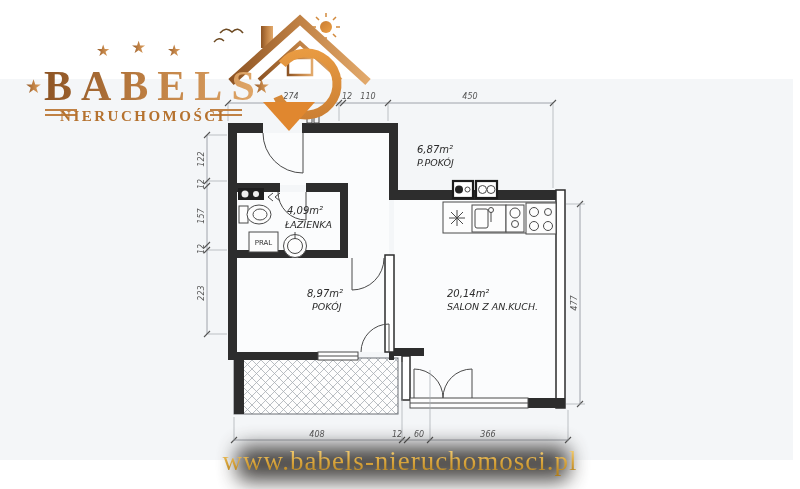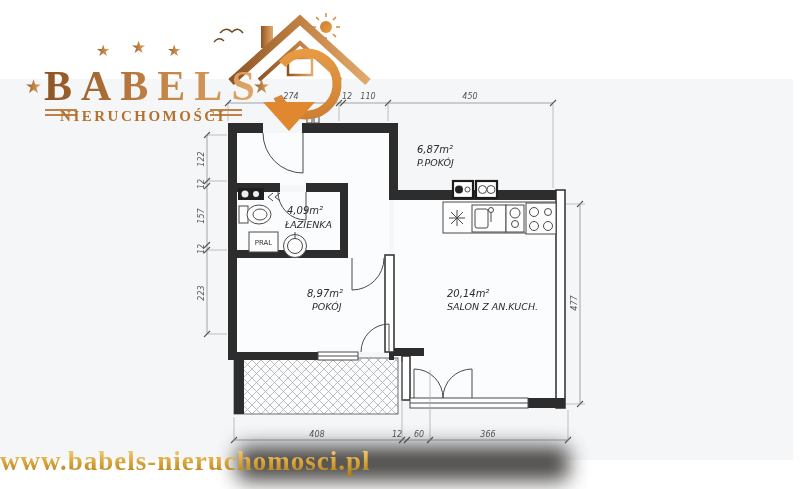--- a/index.html
+++ b/index.html
@@ -28,22 +28,22 @@
   .brand-name{font-family:"Liberation Serif","DejaVu Serif",serif;font-weight:bold;
               font-size:42px;letter-spacing:9px;}
   .brand-sub{font-family:"Liberation Serif","DejaVu Serif",serif;font-weight:bold;
              font-size:15px;letter-spacing:2.5px;fill:#b5722f;}
   .star{font-family:"DejaVu Sans",sans-serif;}
   .gold-rule{stroke:#c08144;stroke-width:2;}
 
   
   .url-glow{position:absolute;left:237px;top:446px;width:332px;height:35px;
             background:#262320;opacity:.82;filter:blur(10px);border-radius:8px;}
-  .url-text{position:absolute;left:0;top:446px;width:800px;text-align:left;
-            font-family:"Liberation Serif","DejaVu Serif",serif;font-weight:bold;
+  .url-text{position:absolute;left:0;top:446px;width:800px;text-align:center;
+            font-family:"Liberation Serif","DejaVu Serif",serif;font-weight:normal;
             font-size:27px;letter-spacing:1px;
             background:linear-gradient(180deg,#f6d887 0%,#dca83f 48%,#a97817 100%);
             -webkit-background-clip:text;background-clip:text;color:transparent;}
 </style>
 </head>
 <body>
 
 <div class="stage">
   <div class="bg-band"></div>
 

